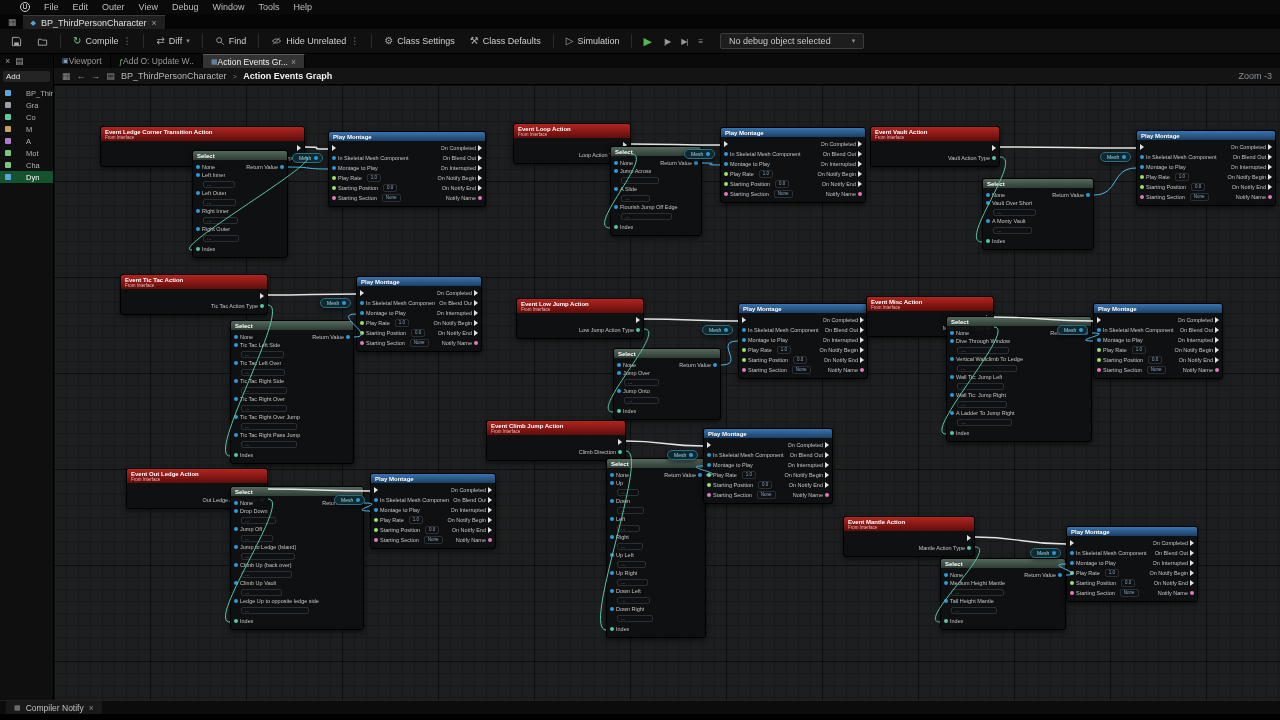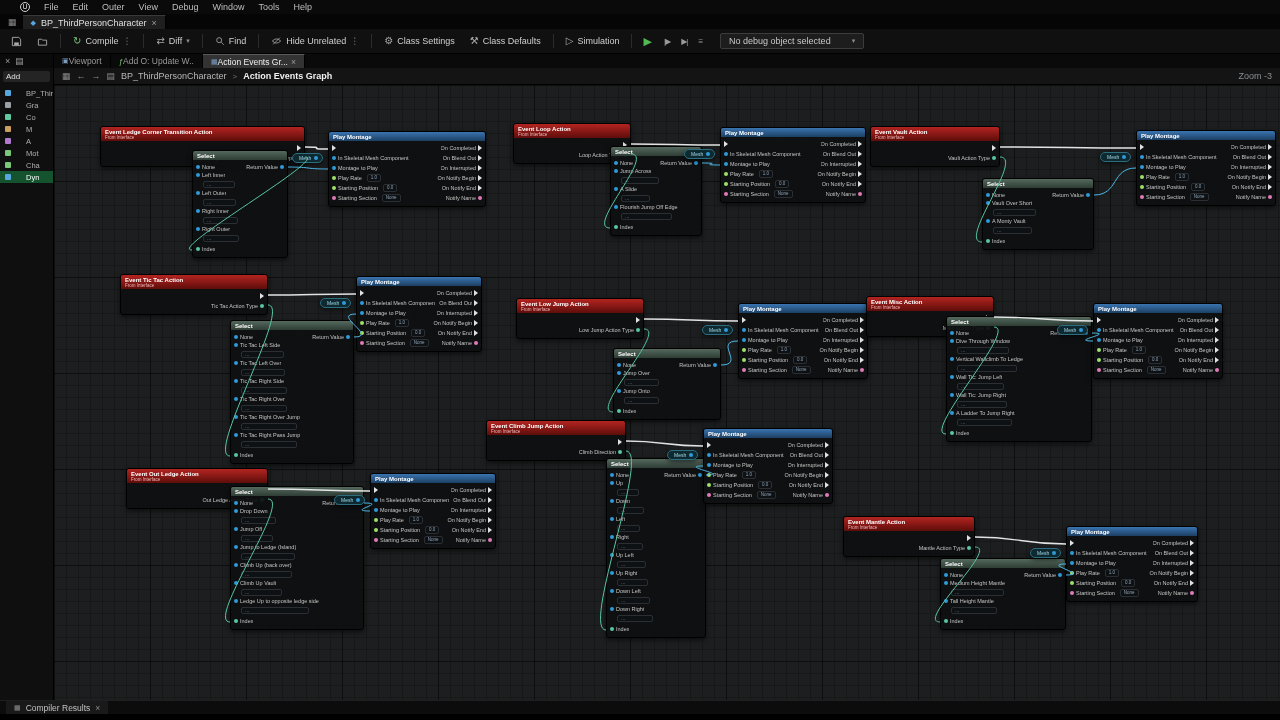--- a/index.html
+++ b/index.html
@@ -1687,21 +1687,21 @@
             <span class="vl">Mesh</span>
             <span class="pin dot object"></span>
           </div>
         </div>
     </div>
   </div>
 
   <div class="compilerbar">
     <div class="comptab">
       <span class="tico">▦</span>
-      <span>Compiler Results</span>
+      <span>Compiler Notify</span>
       <span class="close">×</span>
     </div>
   </div>
 
   <div class="bottombar">
     
   </div>
 
 
 </div>

